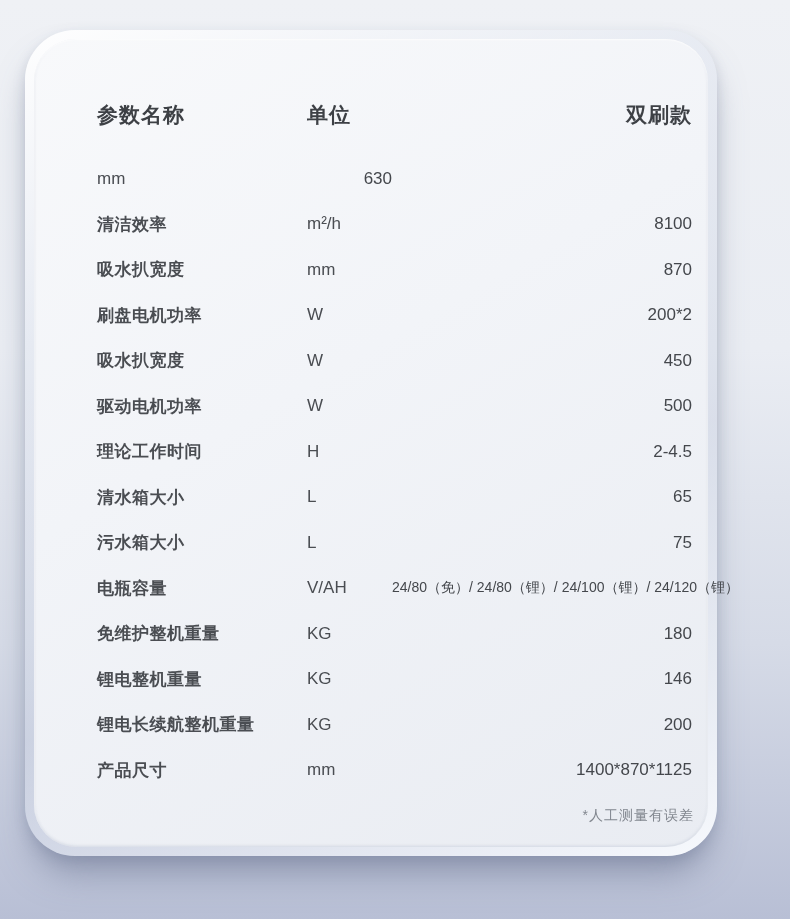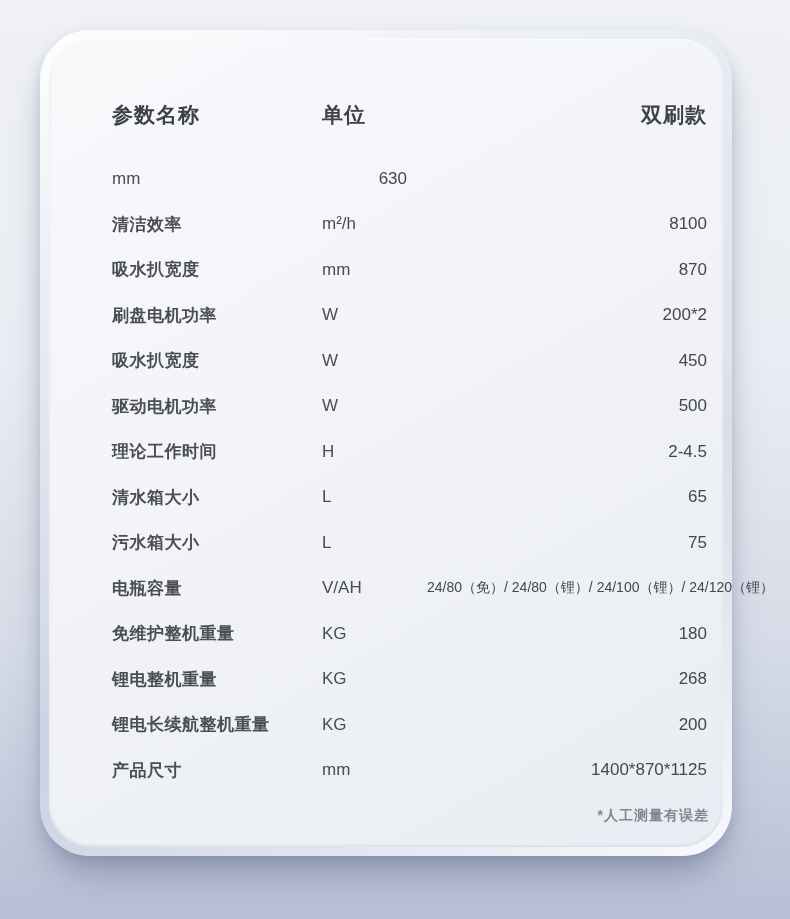--- a/index.html
+++ b/index.html
@@ -9,21 +9,21 @@
   body {
     position: relative;
     width: 790px;
     height: 919px;
     overflow: hidden;
     background: linear-gradient(180deg, #eff1f5 0%, #eaedf3 38%, #d6dbe7 70%, #b8bfd5 100%);
     font-family: "Liberation Sans", "DejaVu Sans", sans-serif;
   }
   .glass {
     position: absolute;
-    left: 40px;
+    left: 25px;
     top: 30px;
     width: 692px;
     height: 826px;
     box-sizing: border-box;
     padding: 9px;
     border-radius: 50px;
     background: linear-gradient(155deg,
       rgba(255,255,255,0.95) 0%,
       rgba(226,231,241,0.55) 28%,
       rgba(204,211,227,0.45) 62%,
@@ -82,28 +82,27 @@
   .row.header .cell.unit,
   .row.header .cell.value {
     font-size: 21px;
     font-weight: 700;
     color: #3d4045;
     letter-spacing: 1px;
   }
   .cell.value.small {
     font-size: 14px;
     letter-spacing: 0;
-    margin-left: 20px;
   }
   .footnote {
     position: absolute;
     right: 14px;
     bottom: 22px;
     font-size: 14px;
-    font-weight: 700;
+    font-weight: 400;
     color: #82878f;
     letter-spacing: 1px;
   }
 </style>
 </head>
 <body>
 
 <div class="glass">
   <div class="card">
     <div class="table">
@@ -176,21 +175,21 @@
 
   <div class="row">
     <div class="cell param">免维护整机重量</div>
     <div class="cell unit">KG</div>
     <div class="cell value">180</div>
   </div>
 
   <div class="row">
     <div class="cell param">锂电整机重量</div>
     <div class="cell unit">KG</div>
-    <div class="cell value">268</div>
+    <div class="cell value">146</div>
   </div>
 
   <div class="row">
     <div class="cell param">锂电长续航整机重量</div>
     <div class="cell unit">KG</div>
     <div class="cell value">200</div>
   </div>
 
   <div class="row">
     <div class="cell param">产品尺寸</div>

